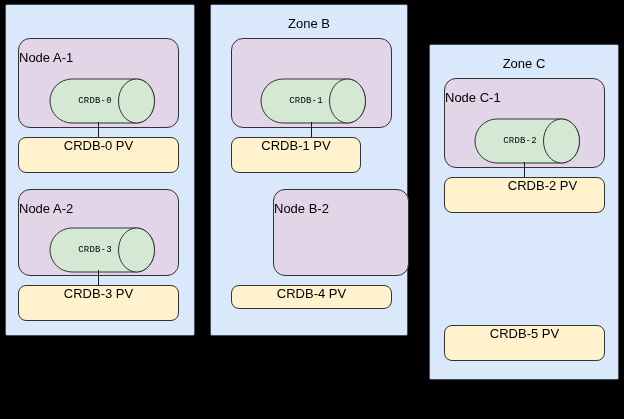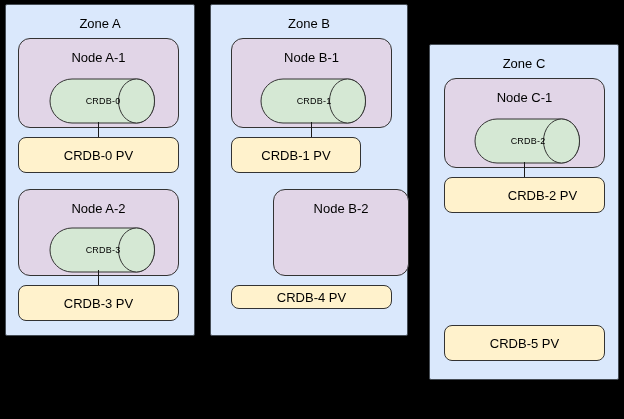--- a/index.html
+++ b/index.html
@@ -39,51 +39,50 @@
 
   .node {
     position: absolute;
     background: var(--node-fill);
     border: 1px solid var(--node-border);
     border-radius: 12px;
     box-sizing: border-box;
   }
   .node-label {
     position: absolute; left: 0; right: 0; top: 11px;
-    text-align: center; font-size: 13px; line-height: 15px;
+    font-size: 13px; line-height: 15px;
   }
 
   .disk { position: absolute; width: 106px; height: 46px; }
   .disk svg { position: absolute; left: 0; top: 0; display: block; }
   .disk-label {
-    position: absolute; left: 8px; top: 0; width: 106px; height: 46px;
+    position: absolute; left: 0; top: 0; width: 106px; height: 46px;
     padding-right: 14px; box-sizing: border-box;
     display: flex; align-items: center; justify-content: center;
-    font-size: 9px; letter-spacing: 0.2px;
+    font-size: 9px; letter-spacing: 0.2px; font-family: Liberation Mono, monospace;
   }
 
   .connector { position: absolute; width: 1px; background: var(--connector); }
 
   .pv {
     position: absolute;
     background: var(--pv-fill);
     border: 1px solid var(--pv-border);
     border-radius: 8px;
     box-sizing: border-box;
-    display: flex; align-items: center; justify-content: center;
+    display: flex; justify-content: center;
     font-size: 13px;
   }
 </style>
 </head>
 <body>
 
 <div class="canvas">
 
   <div class="zone" style="left:5px; top:4px; width:190px; height:332px;">
-    <div class="zone-label">Zone A</div>
 
     <div class="node" style="left:12px; top:33px; width:161px; height:90px;">
       <div class="node-label">Node A-1</div>
       <div class="disk" style="left:30px; top:39px;">
         <svg width="106" height="46" viewBox="0 0 106 46">
           <path d="M87.5 1 L23 1 A22 22 0 0 0 23 45 L87.5 45 A18 22 0 0 0 87.5 1 Z" style="fill:var(--disk-fill);stroke:var(--disk-border);stroke-width:1"></path>
           <ellipse cx="87.5" cy="23" rx="18" ry="22" style="fill:var(--disk-fill);stroke:var(--disk-border);stroke-width:1"></ellipse>
         </svg>
         <div class="disk-label">CRDB-0</div>
       </div>
@@ -106,21 +105,20 @@
     <div class="connector" style="left:92px; top:265px; height:15px;"></div>
     <div class="pv" style="left:12px; top:280px; width:161px; height:36px;">
       <span>CRDB-3 PV</span>
     </div>
   </div>
 
   <div class="zone" style="left:210px; top:4px; width:198px; height:332px;">
     <div class="zone-label">Zone B</div>
 
     <div class="node" style="left:20px; top:33px; width:161px; height:90px;">
-      <div class="node-label">Node B-1</div>
       <div class="disk" style="left:28px; top:39px;">
         <svg width="106" height="46" viewBox="0 0 106 46">
           <path d="M87.5 1 L23 1 A22 22 0 0 0 23 45 L87.5 45 A18 22 0 0 0 87.5 1 Z" style="fill:var(--disk-fill);stroke:var(--disk-border);stroke-width:1"></path>
           <ellipse cx="87.5" cy="23" rx="18" ry="22" style="fill:var(--disk-fill);stroke:var(--disk-border);stroke-width:1"></ellipse>
         </svg>
         <div class="disk-label">CRDB-1</div>
       </div>
     </div>
     <div class="connector" style="left:100px; top:117px; height:15px;"></div>
     <div class="pv" style="left:20px; top:132px; width:130px; height:36px;">

